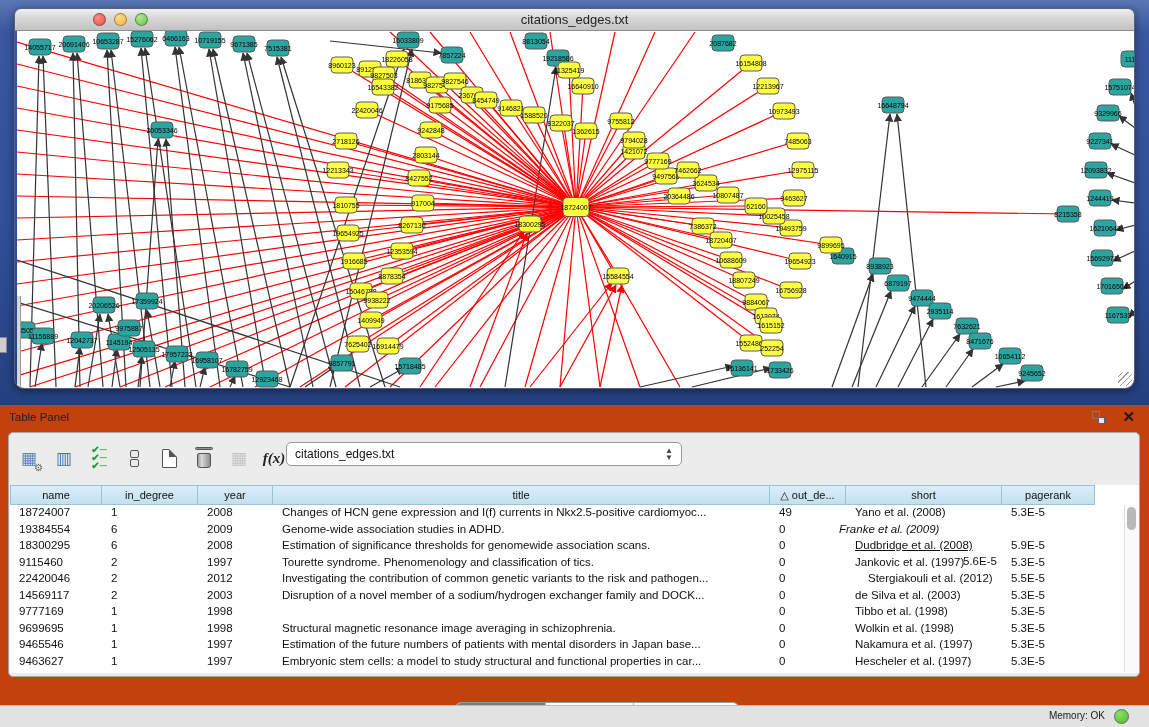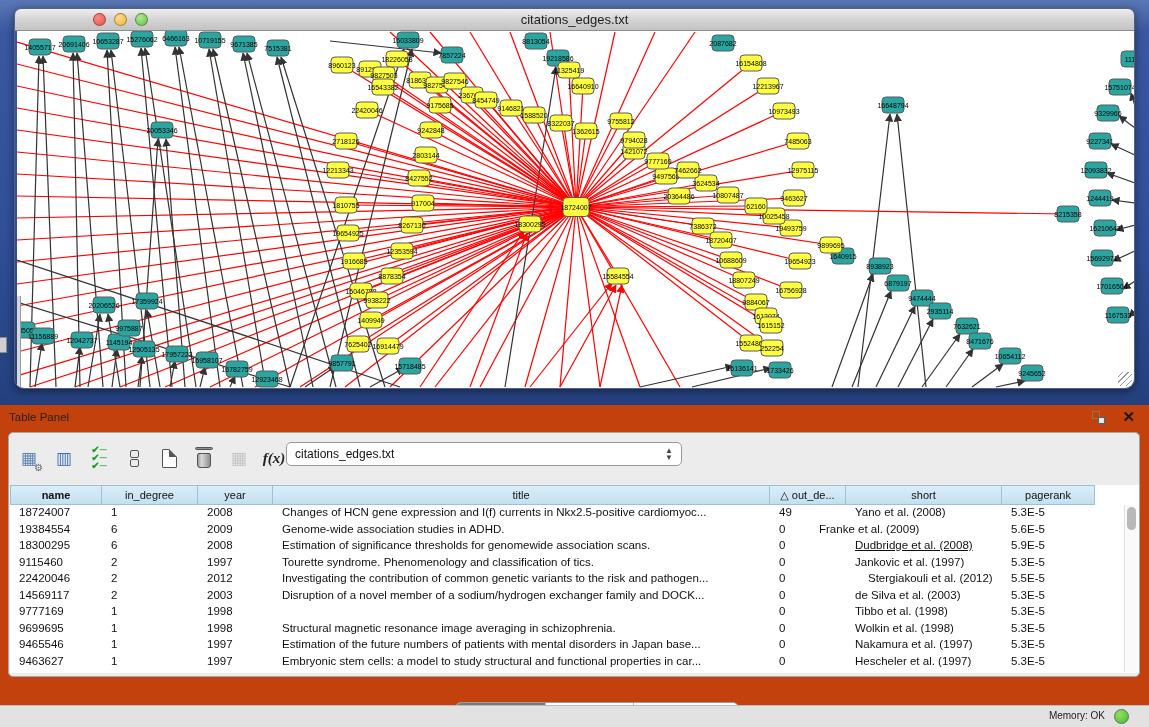--- a/index.html
+++ b/index.html
@@ -557,21 +557,21 @@
             <span class="fx">f(x)</span>
           </div>
       </div>
       <div id="tableSelect">
         <span>citations_edges.txt</span>
         <span class="arrows">▲<br>▼</span>
       </div>
 
       <div id="tbl">
         <div id="thead">
-            <div class="th" style="left: 0px; width: 92px; font-weight: bold;">name</div>
+            <div class="th" style="left: 0px; width: 92px;">name</div>
             <div class="th" style="left: 92px; width: 96px;">in_degree</div>
             <div class="th" style="left: 188px; width: 75px;">year</div>
             <div class="th" style="left: 263px; width: 497px;">title</div>
             <div class="th" style="left: 760px; width: 76px;">△ out_de...</div>
             <div class="th" style="left: 836px; width: 156px;">short</div>
             <div class="th" style="left: 992px; width: 93px;">pagerank</div>
           </div>
         <div id="tbody">
             <div class="tr" style="top: 0px;">
               <div class="td" style="left: 0px; width: 92px;">18724007</div>
@@ -581,22 +581,22 @@
               <div class="td" style="left: 760px; width: 76px;">49</div>
               <div class="td" style="left: 836px; width: 156px;">Yano et al. (2008)</div>
               <div class="td" style="left: 992px; width: 93px;">5.3E-5</div>
             </div>
             <div class="tr" style="top: 16.5px;">
               <div class="td" style="left: 0px; width: 92px;">19384554</div>
               <div class="td" style="left: 92px; width: 96px;">6</div>
               <div class="td" style="left: 188px; width: 75px;">2009</div>
               <div class="td" style="left: 263px; width: 497px;">Genome-wide association studies in ADHD.</div>
               <div class="td" style="left: 760px; width: 76px;">0</div>
-              <div class="td" style="left: 800px; width: 156px;">Franke et al. (2009)</div>
-              <div class="td" style="left: 992px; width: 93px;">5.6E-5</div>
+              <div class="td" style="left: 820px; width: 156px; font-style: italic;">Franke et al. (2009)</div>
+              <div class="td" style="left: 944px; width: 93px; margin-top: 32px;">5.6E-5</div>
             </div>
             <div class="tr" style="top: 33px;">
               <div class="td" style="left: 0px; width: 92px;">18300295</div>
               <div class="td" style="left: 92px; width: 96px;">6</div>
               <div class="td" style="left: 188px; width: 75px;">2008</div>
               <div class="td" style="left: 263px; width: 497px;">Estimation of significance thresholds for genomewide association scans.</div>
               <div class="td" style="left: 760px; width: 76px;">0</div>
               <div class="td" style="left: 836px; width: 156px; text-decoration: underline;">Dudbridge et al. (2008)</div>
               <div class="td" style="left: 992px; width: 93px;">5.9E-5</div>
             </div>

